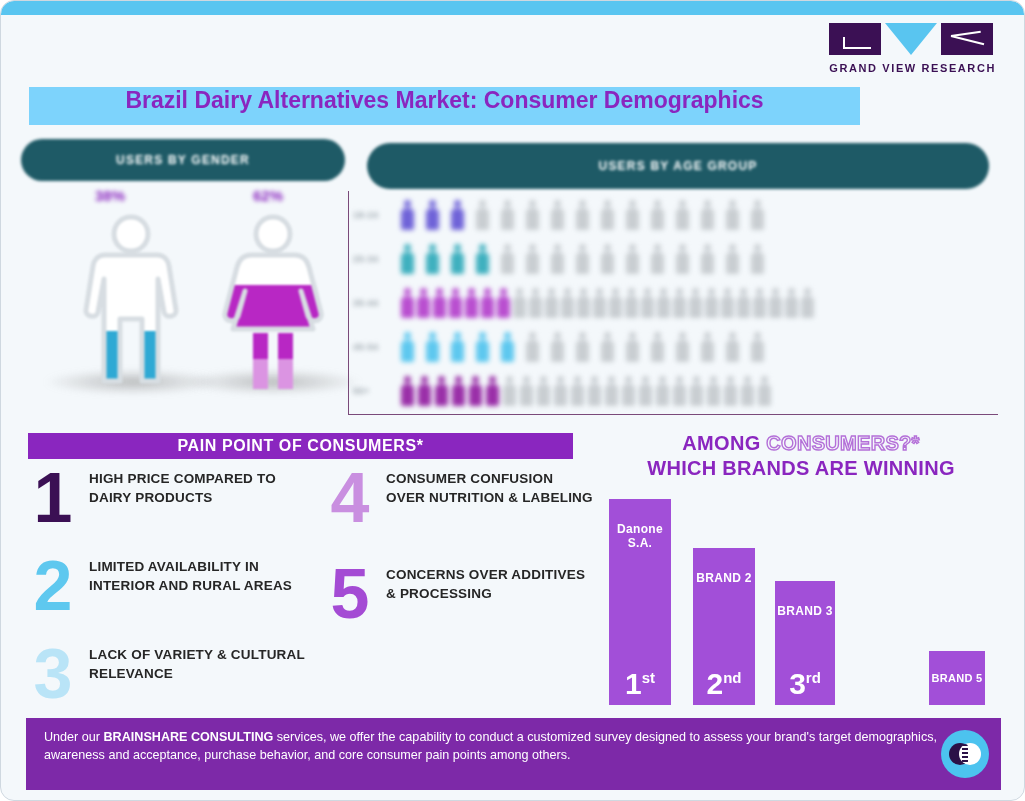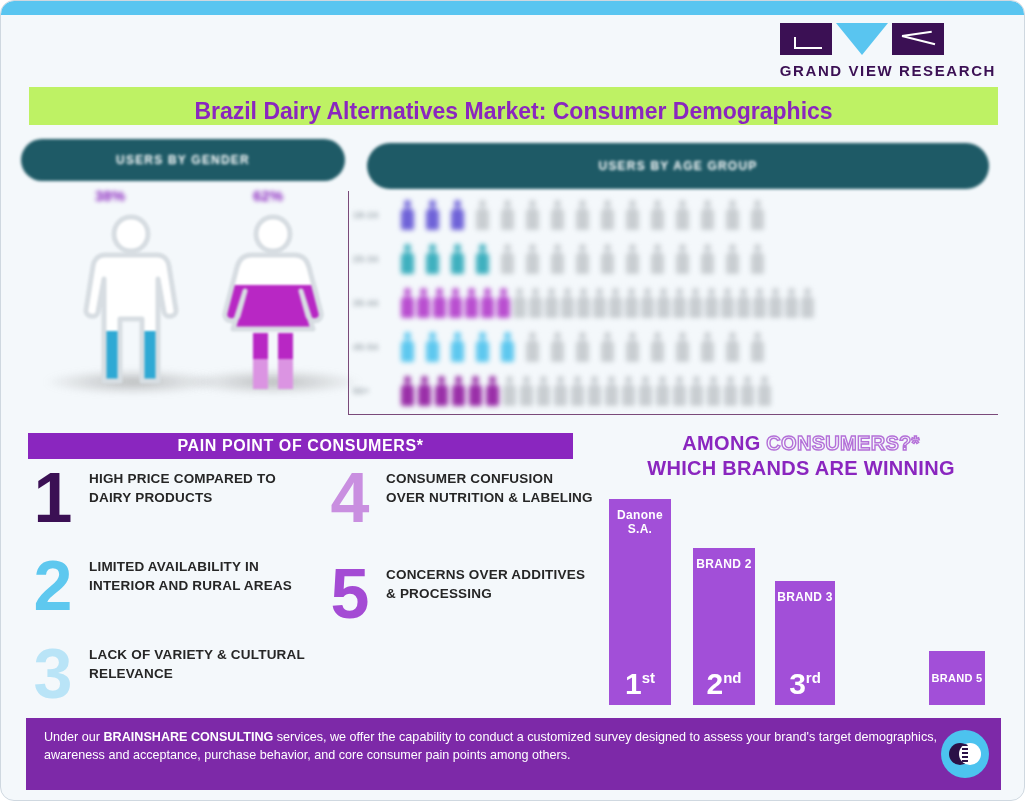--- a/index.html
+++ b/index.html
@@ -44,30 +44,30 @@
     border-top: 2px solid #fff;
     transform: rotate(-8deg); transform-origin: left center;
   }
   .lm-tri {
     width: 0; height: 0;
     border-left: 26px solid transparent;
     border-right: 26px solid transparent;
     border-top: 32px solid #59c5f0;
   }
   .logo-text {
-    margin-top: 7px; font-size: 15px; font-weight: bold;
+    margin-top: 7px; font-size: 11px; font-weight: bold;
     letter-spacing: 1.6px; color: #3b1054; text-align: right;
   }
 
   
   .title-band {
     position: absolute; left: 28px; top: 86px;
-    width: 969px; height: 38px;
-    background: #bef264;
-    display: flex; align-items: flex-end; justify-content: center;
+    width: 831px; height: 38px;
+    background: #7dd3fc;
+    display: flex; align-items: flex-start; justify-content: center;
   }
   .title-band h1 {
     font-size: 23px; font-weight: bold; color: #8a26bf;
     letter-spacing: 0px; white-space: nowrap;
   }
 
   
   .pill {
     position: absolute;
     background: #1e5a66;
@@ -151,21 +151,21 @@
     -webkit-text-stroke: 1.4px #b470d8;
   }
   .chart { position: absolute; left: 608px; top: 498px; width: 385px; height: 206px; }
   .bar {
     position: absolute; bottom: 0; background: #a24fd8;
     display: flex; flex-direction: column; justify-content: space-between;
     align-items: center; color: #fff;
   }
   .bar-name {
     font-size: 12px; font-weight: bold; text-align: center;
-    line-height: 1.15; padding-top: 10px; letter-spacing: .3px;
+    line-height: 1.15; padding-top: 24px; letter-spacing: .3px;
   }
   .bar-rank {
     font-size: 30px; font-weight: bold; padding-bottom: 6px;
     line-height: 1;
   }
   .bar-rank sup { font-size: 15px; vertical-align: super; }
   .bar.small .bar-name { padding-top: 0; font-size: 11px; text-align: center; }
   .bar.small { justify-content: center; }
 
   

